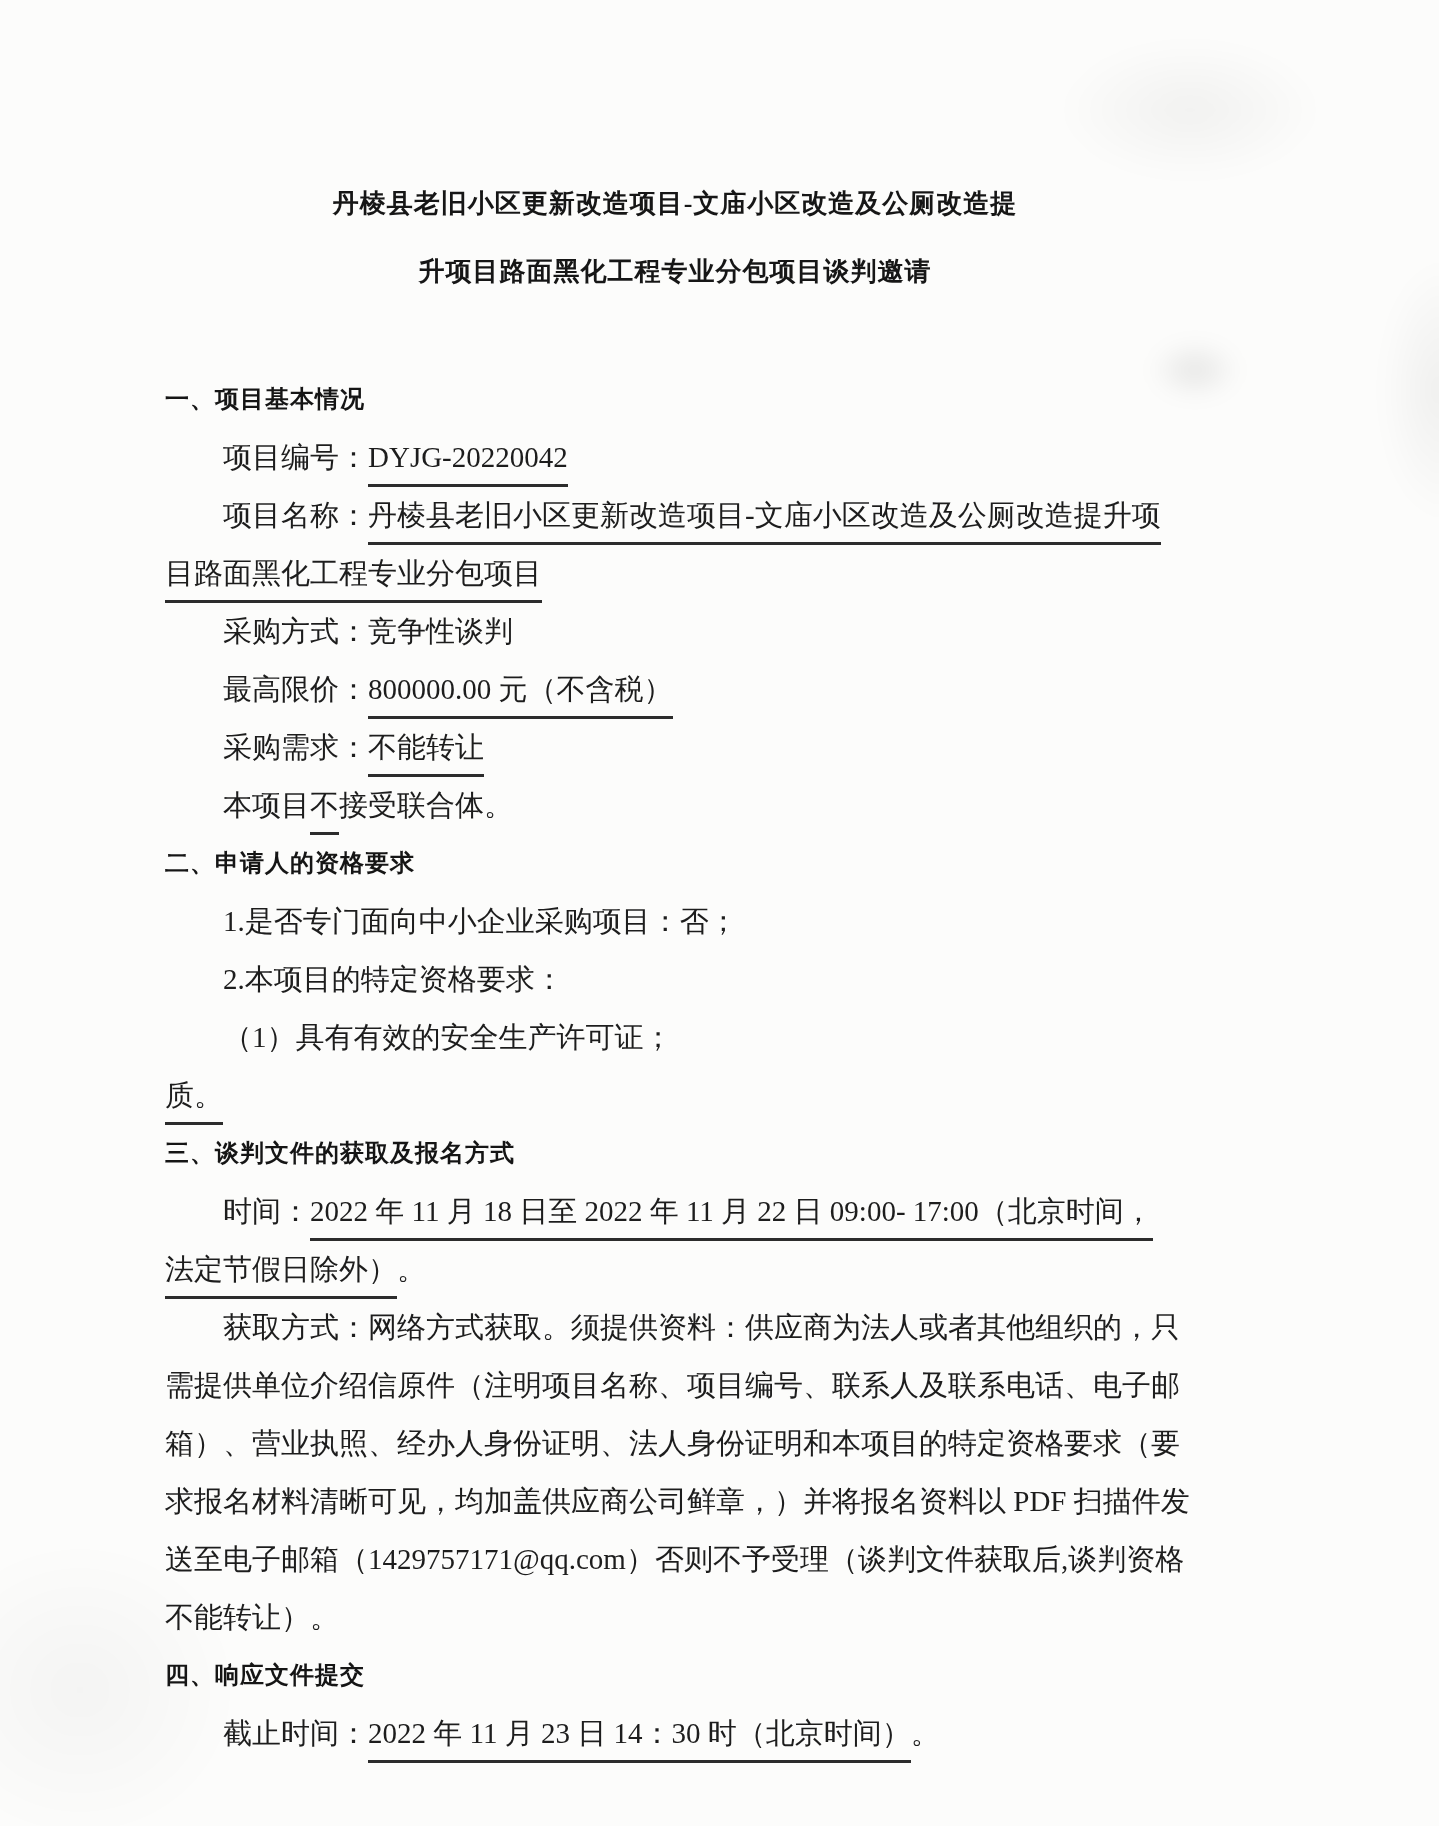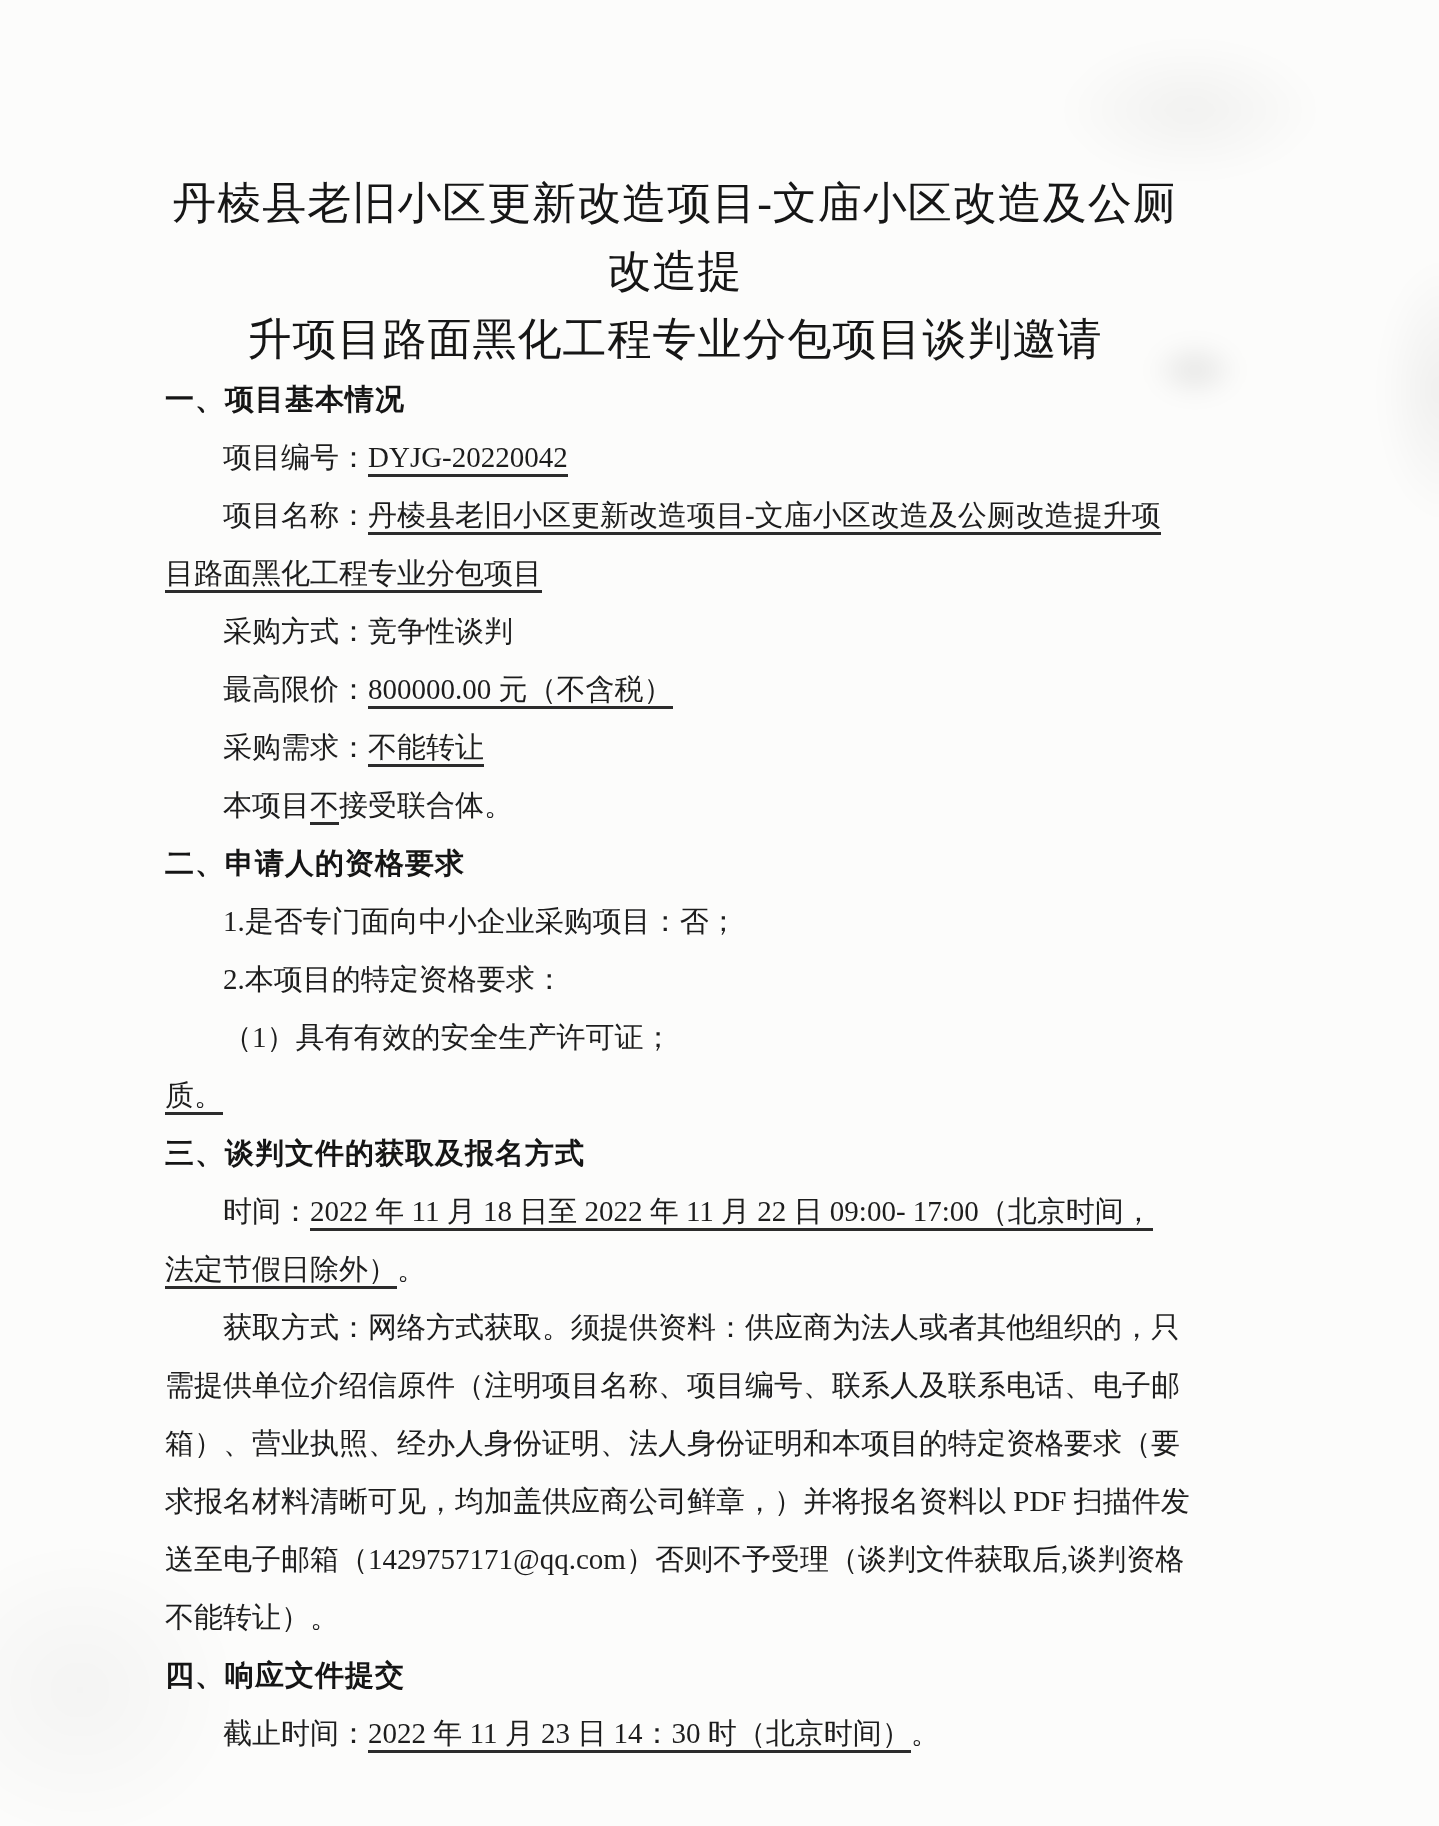--- a/index.html
+++ b/index.html
@@ -19,22 +19,22 @@
   .blob { position: absolute; pointer-events: none; border-radius: 50%; filter: blur(10px); }
   .blob-tr   { left: 1060px; top: 40px;  width: 260px; height: 140px; background: radial-gradient(closest-side, rgba(0,0,0,0.045), rgba(0,0,0,0)); }
   .blob-rm   { left: 1150px; top: 340px; width: 90px;  height: 60px;  background: radial-gradient(closest-side, rgba(0,0,0,0.09), rgba(0,0,0,0)); }
   .blob-edge { left: 1380px; top: 260px; width: 120px; height: 260px; background: radial-gradient(closest-side, rgba(0,0,0,0.05), rgba(0,0,0,0)); }
   .blob-bl   { left: -80px;  top: 1540px; width: 320px; height: 300px; background: radial-gradient(closest-side, rgba(0,0,0,0.03), rgba(0,0,0,0)); }
 
   .title {
     position: absolute;
     top: 170px; left: 165px; width: 1020px;
     text-align: center;
-    font-size: 44px;
-    font-weight: normal;
+    font-size: 26px;
+    font-weight: bold;
     line-height: 68px;
     letter-spacing: 1px;
     color: #161616;
   }
   .title span { display: block; }
 
   .content {
     position: absolute;
     top: 370px; left: 165px; width: 1090px;
     font-size: 29px;
@@ -42,27 +42,27 @@
   }
   .line {
     height: 58px;
     line-height: 58px;
     white-space: nowrap;
   }
   .indent { padding-left: 58px; }
   .heading {
     font-family: "Liberation Sans", "DejaVu Sans", sans-serif;
     font-weight: bold;
-    font-size: 29px;
+    font-size: 24px;
     letter-spacing: 1px;
     color: #151515;
   }
   .u {
     border-bottom: 3px solid #2c2c2c;
-    padding-bottom: 1px;
+    padding-bottom: 11px;
   }
 </style>
 </head>
 <body>
 
 <div class="page">
 
   <div class="blob blob-tr"></div>
   <div class="blob blob-rm"></div>
   <div class="blob blob-edge"></div>

